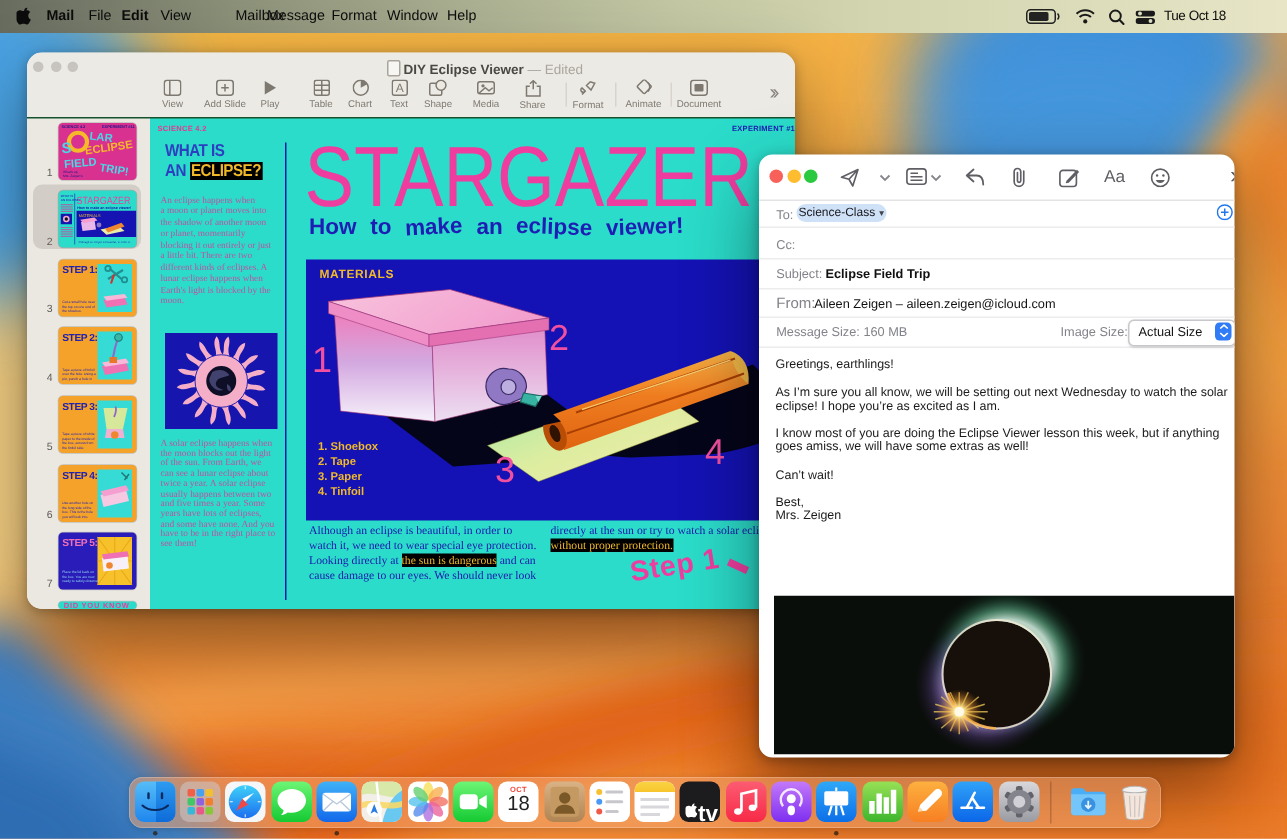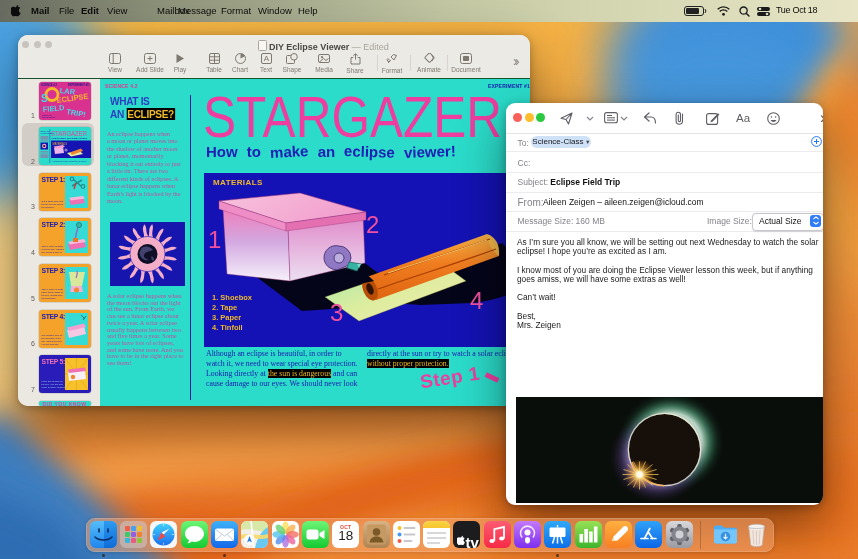--- a/index.html
+++ b/index.html
@@ -532,20 +532,21 @@
     <div class="abs" style="left:11.5px;top:113.4px;font-size:8.5px;color:#82828a;">Message Size: 160 MB</div>
     <div class="abs" style="left:201px;top:113.4px;font-size:8.5px;color:#82828a;">Image Size:</div>
     <div class="abs" style="left:246px;top:109.5px;width:70px;height:16px;background:#fff;border:0.5px solid #c8c8cc;border-radius:4px;box-shadow:0 0.5px 1.5px rgba(0,0,0,.12);"></div>
     <div class="abs" style="left:253px;top:113px;font-size:8.5px;color:#111;">Actual Size</div>
     <div class="abs" style="left:303.5px;top:111.5px;width:11.5px;height:12px;background:#2f7cf6;border-radius:3px;"></div>
     <svg class="abs" style="left:305.5px;top:113px" width="8" height="9" viewBox="0 0 8 9">
         <path d="M1.5,3 L4,0.8 L6.5,3 M1.5,6 L4,8.2 L6.5,6" fill="none" stroke="#fff" stroke-width="1.1" stroke-linejoin="round"></path>
       </svg>
 
     <div class="abs" style="left:11px;top:135px;width:312px;font-size:8.3px;line-height:9px;color:#1b1b1d;">
+      <p style="margin:0 0 9.5px 0;">Greetings, earthlings!</p>
       <p style="margin:0 0 9.5px 0;">As I’m sure you all know, we will be setting out next Wednesday to watch the solar eclipse! I hope you’re as excited as I am.</p>
       <p style="margin:0 0 9.5px 0;">I know most of you are doing the Eclipse Viewer lesson this week, but if anything goes amiss, we will have some extras as well!</p>
       <p style="margin:0 0 9.5px 0;">Can’t wait!</p>
       <p style="margin:0;">Best,<br>Mrs. Zeigen</p>
     </div>
 
     <svg class="abs" style="left:9.5px;top:293.5px" width="307" height="106" viewBox="0 0 307 106">
       <defs>
         <radialGradient id="coronaG" cx="0.5" cy="0.5" r="0.5">
           <stop offset="0.58" stop-color="#d8f5e5" stop-opacity="0.85"></stop>

